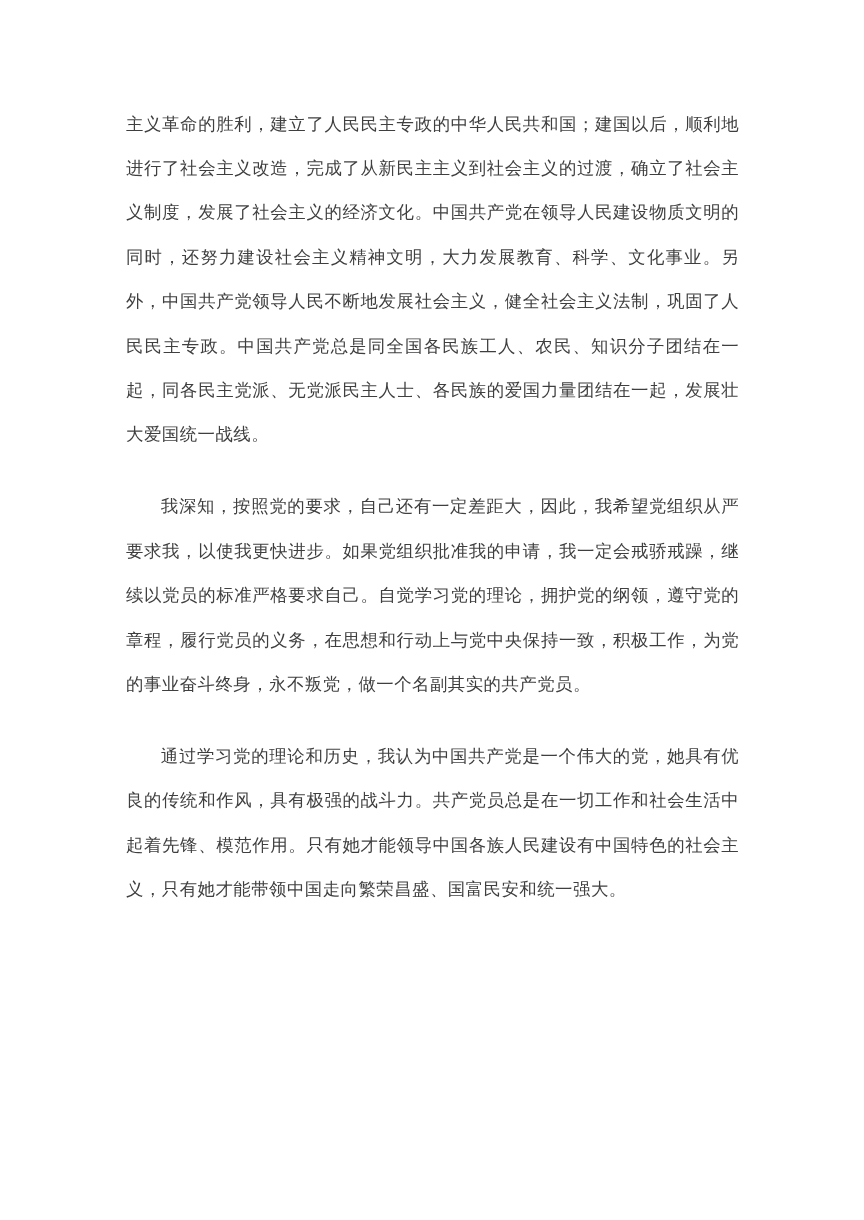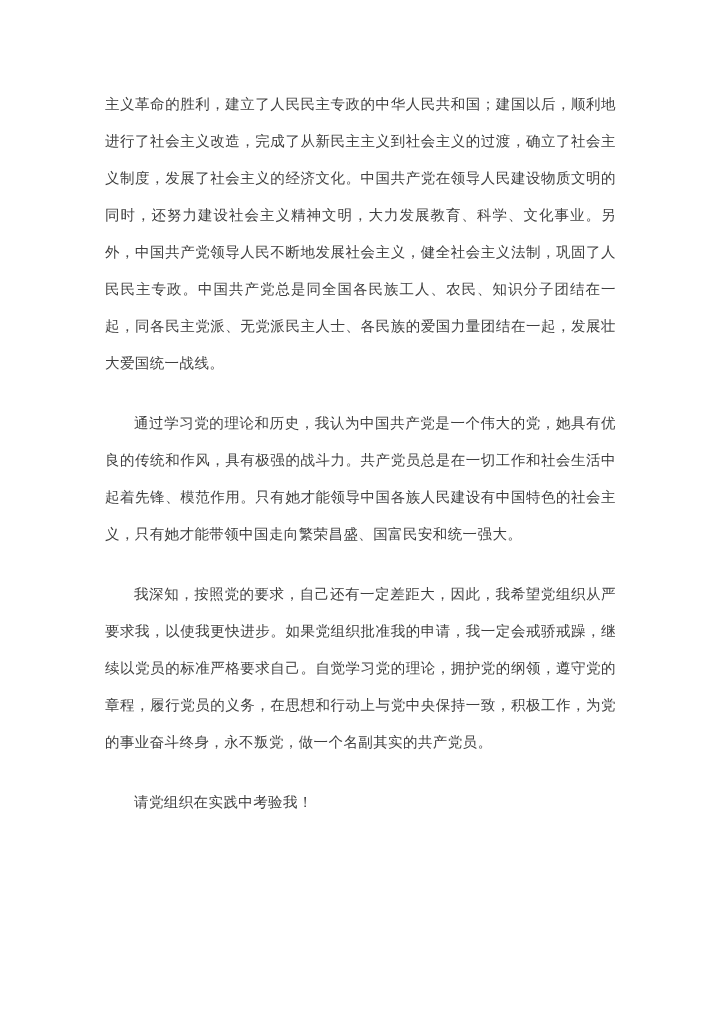--- a/index.html
+++ b/index.html
@@ -28,16 +28,15 @@
     }
     .para.indent {
       text-indent: 2em;
     }
   </style>
 </head>
 <body>
 
 <div class="page">
   <p class="para">主义革命的胜利，建立了人民民主专政的中华人民共和国；建国以后，顺利地进行了社会主义改造，完成了从新民主主义到社会主义的过渡，确立了社会主义制度，发展了社会主义的经济文化。中国共产党在领导人民建设物质文明的同时，还努力建设社会主义精神文明，大力发展教育、科学、文化事业。另外，中国共产党领导人民不断地发展社会主义，健全社会主义法制，巩固了人民民主专政。中国共产党总是同全国各民族工人、农民、知识分子团结在一起，同各民主党派、无党派民主人士、各民族的爱国力量团结在一起，发展壮大爱国统一战线。</p>
+  <p class="para indent">我深知，按照党的要求，自己还有一定差距大，因此，我希望党组织从严要求我，以使我更快进步。如果党组织批准我的申请，我一定会戒骄戒躁，继续以党员的标准严格要求自己。自觉学习党的理论，拥护党的纲领，遵守党的章程，履行党员的义务，在思想和行动上与党中央保持一致，积极工作，为党的事业奋斗终身，永不叛党，做一个名副其实的共产党员。</p>
   <p class="para indent">通过学习党的理论和历史，我认为中国共产党是一个伟大的党，她具有优良的传统和作风，具有极强的战斗力。共产党员总是在一切工作和社会生活中起着先锋、模范作用。只有她才能领导中国各族人民建设有中国特色的社会主义，只有她才能带领中国走向繁荣昌盛、国富民安和统一强大。</p>
-  <p class="para indent">我深知，按照党的要求，自己还有一定差距大，因此，我希望党组织从严要求我，以使我更快进步。如果党组织批准我的申请，我一定会戒骄戒躁，继续以党员的标准严格要求自己。自觉学习党的理论，拥护党的纲领，遵守党的章程，履行党员的义务，在思想和行动上与党中央保持一致，积极工作，为党的事业奋斗终身，永不叛党，做一个名副其实的共产党员。</p>
-  <p class="para indent">请党组织在实践中考验我！</p>
 </div>
 
 </body></html>

